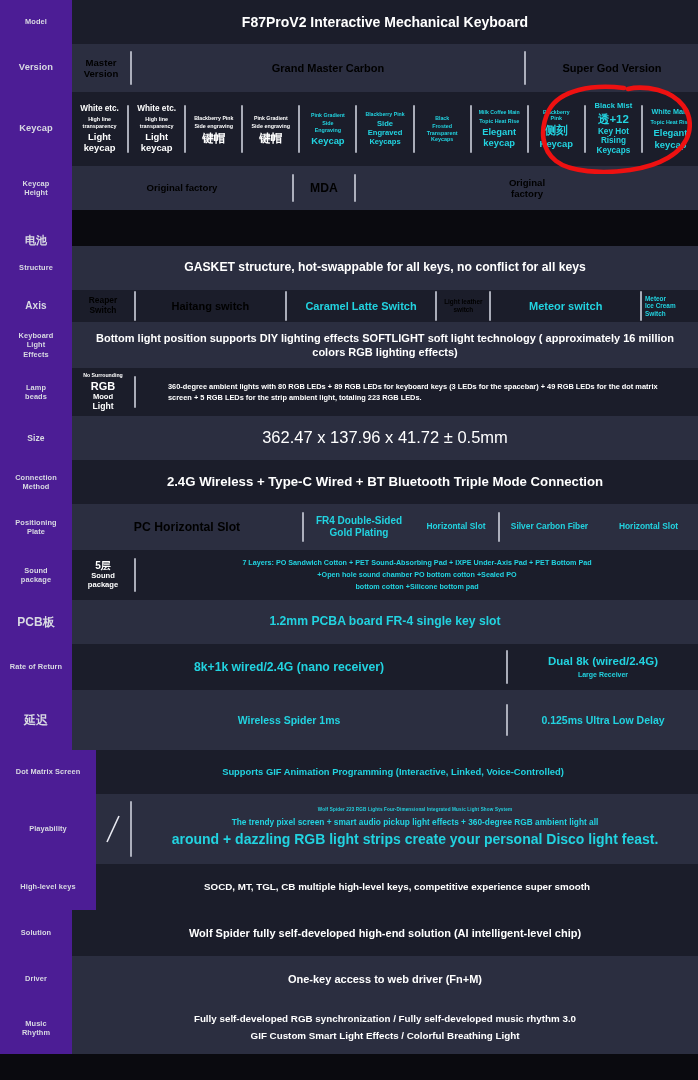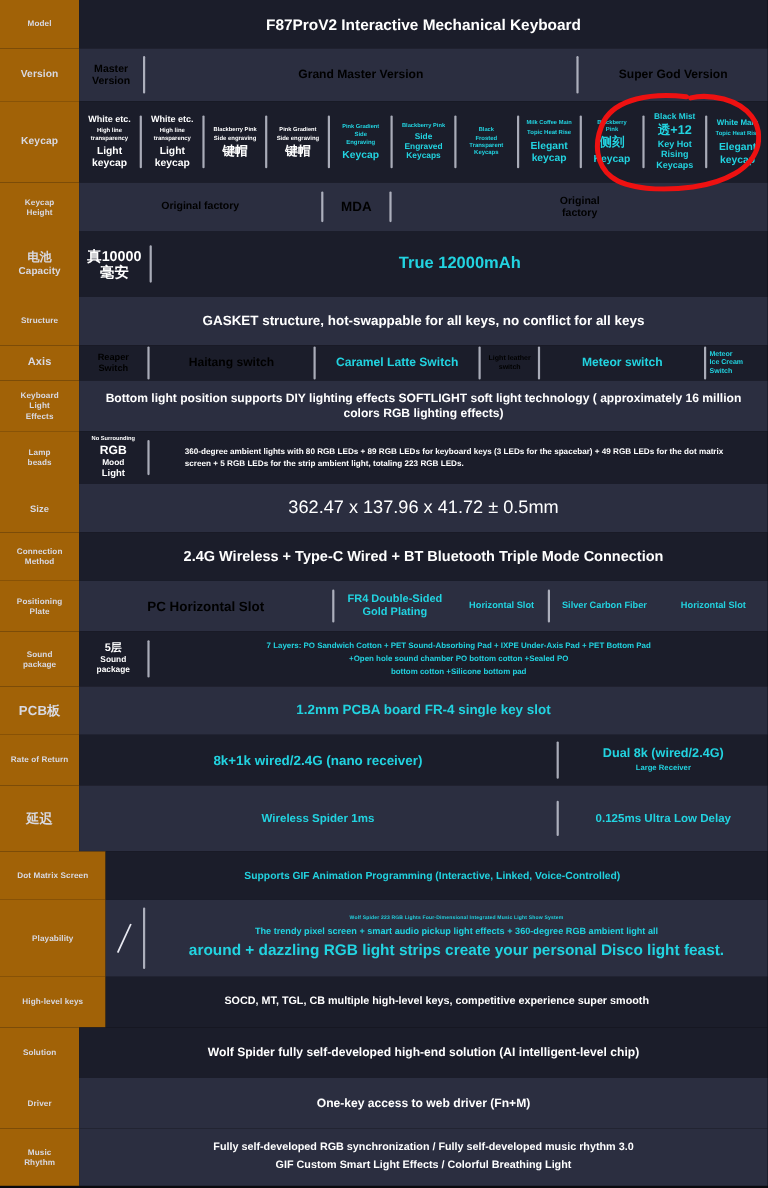--- a/index.html
+++ b/index.html
@@ -18,21 +18,21 @@
   
   .row {
     display: flex;
     width: 698px;
     align-items: stretch;
     position: relative;
   }
   .label-cell {
     width: 72px;
     flex: 0 0 72px;
-    background: #a16207;
+    background: #4c1d95;
     color: #d8d9e2;
     font-size: 8.5px;
     font-weight: bold;
     line-height: 1.25;
     display: flex;
     align-items: center;
     justify-content: center;
     text-align: center;
     padding: 2px 3px;
     letter-spacing: .1px;
@@ -80,21 +80,21 @@
     line-height: 1.18;
     font-weight: bold;
     padding: 2px 3px;
   }
 
   
   #row-model     { height: 44px; }
   #row-version   { height: 48px; }
   #row-keycap    { height: 74px; }
   #row-kcheight  { height: 44px; }
-  #row-battery   { height: 60px; }
+  #row-battery   { height: 36px; flex-direction: column; }
   #row-structure { height: 44px; }
   #row-axis      { height: 32px; }
   #row-lighteff  { height: 46px; }
   #row-lamp      { height: 48px; }
   #row-size      { height: 44px; }
   #row-conn      { height: 44px; }
   #row-plate     { height: 46px; }
   #row-sound     { height: 50px; }
   #row-pcb       { height: 44px; }
   #row-rate      { height: 46px; }
@@ -171,21 +171,21 @@
   <div class="row bg-b" id="row-version">
     <div class="label-cell mid">Version</div>
     <div class="content-cell">
       <div class="flexrow">
         <div class="seg t-sub" style="flex:0 0 58px;">
           <span>Master</span>
           <span>Version</span>
         </div>
         <div class="vbar" style="height:34px;"></div>
         <div class="seg grow t-version">
-          <span>Grand Master Version</span>
+          <span>Grand Master Carbon</span>
         </div>
         <div class="vbar" style="height:34px;"></div>
         <div class="seg t-version" style="flex:0 0 172px;">
           <span>Super God Version</span>
         </div>
       </div>
     </div>
   </div>
 
   <div class="row bg-a" id="row-keycap">

